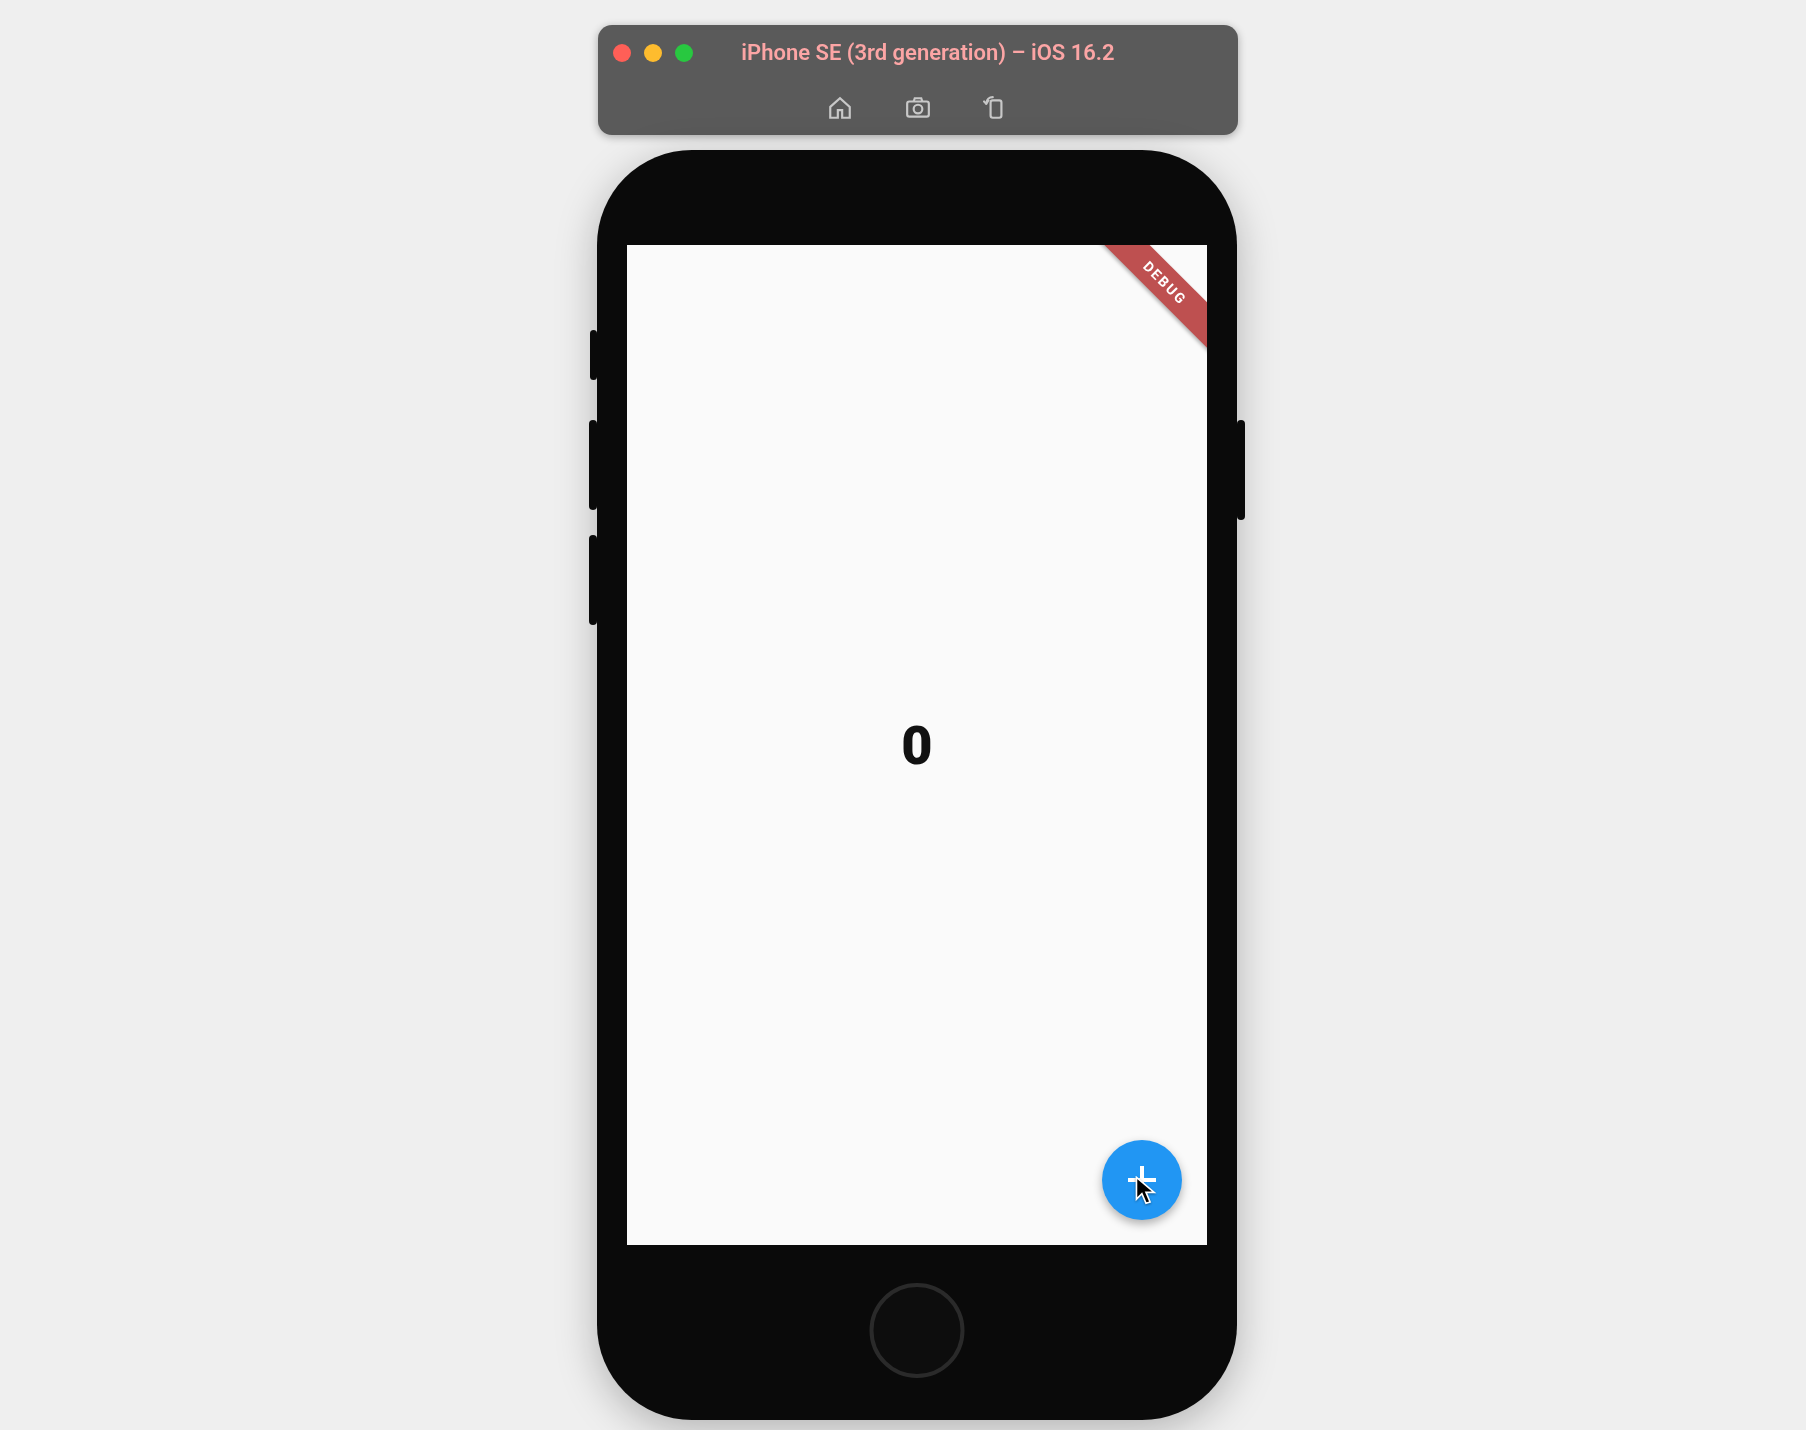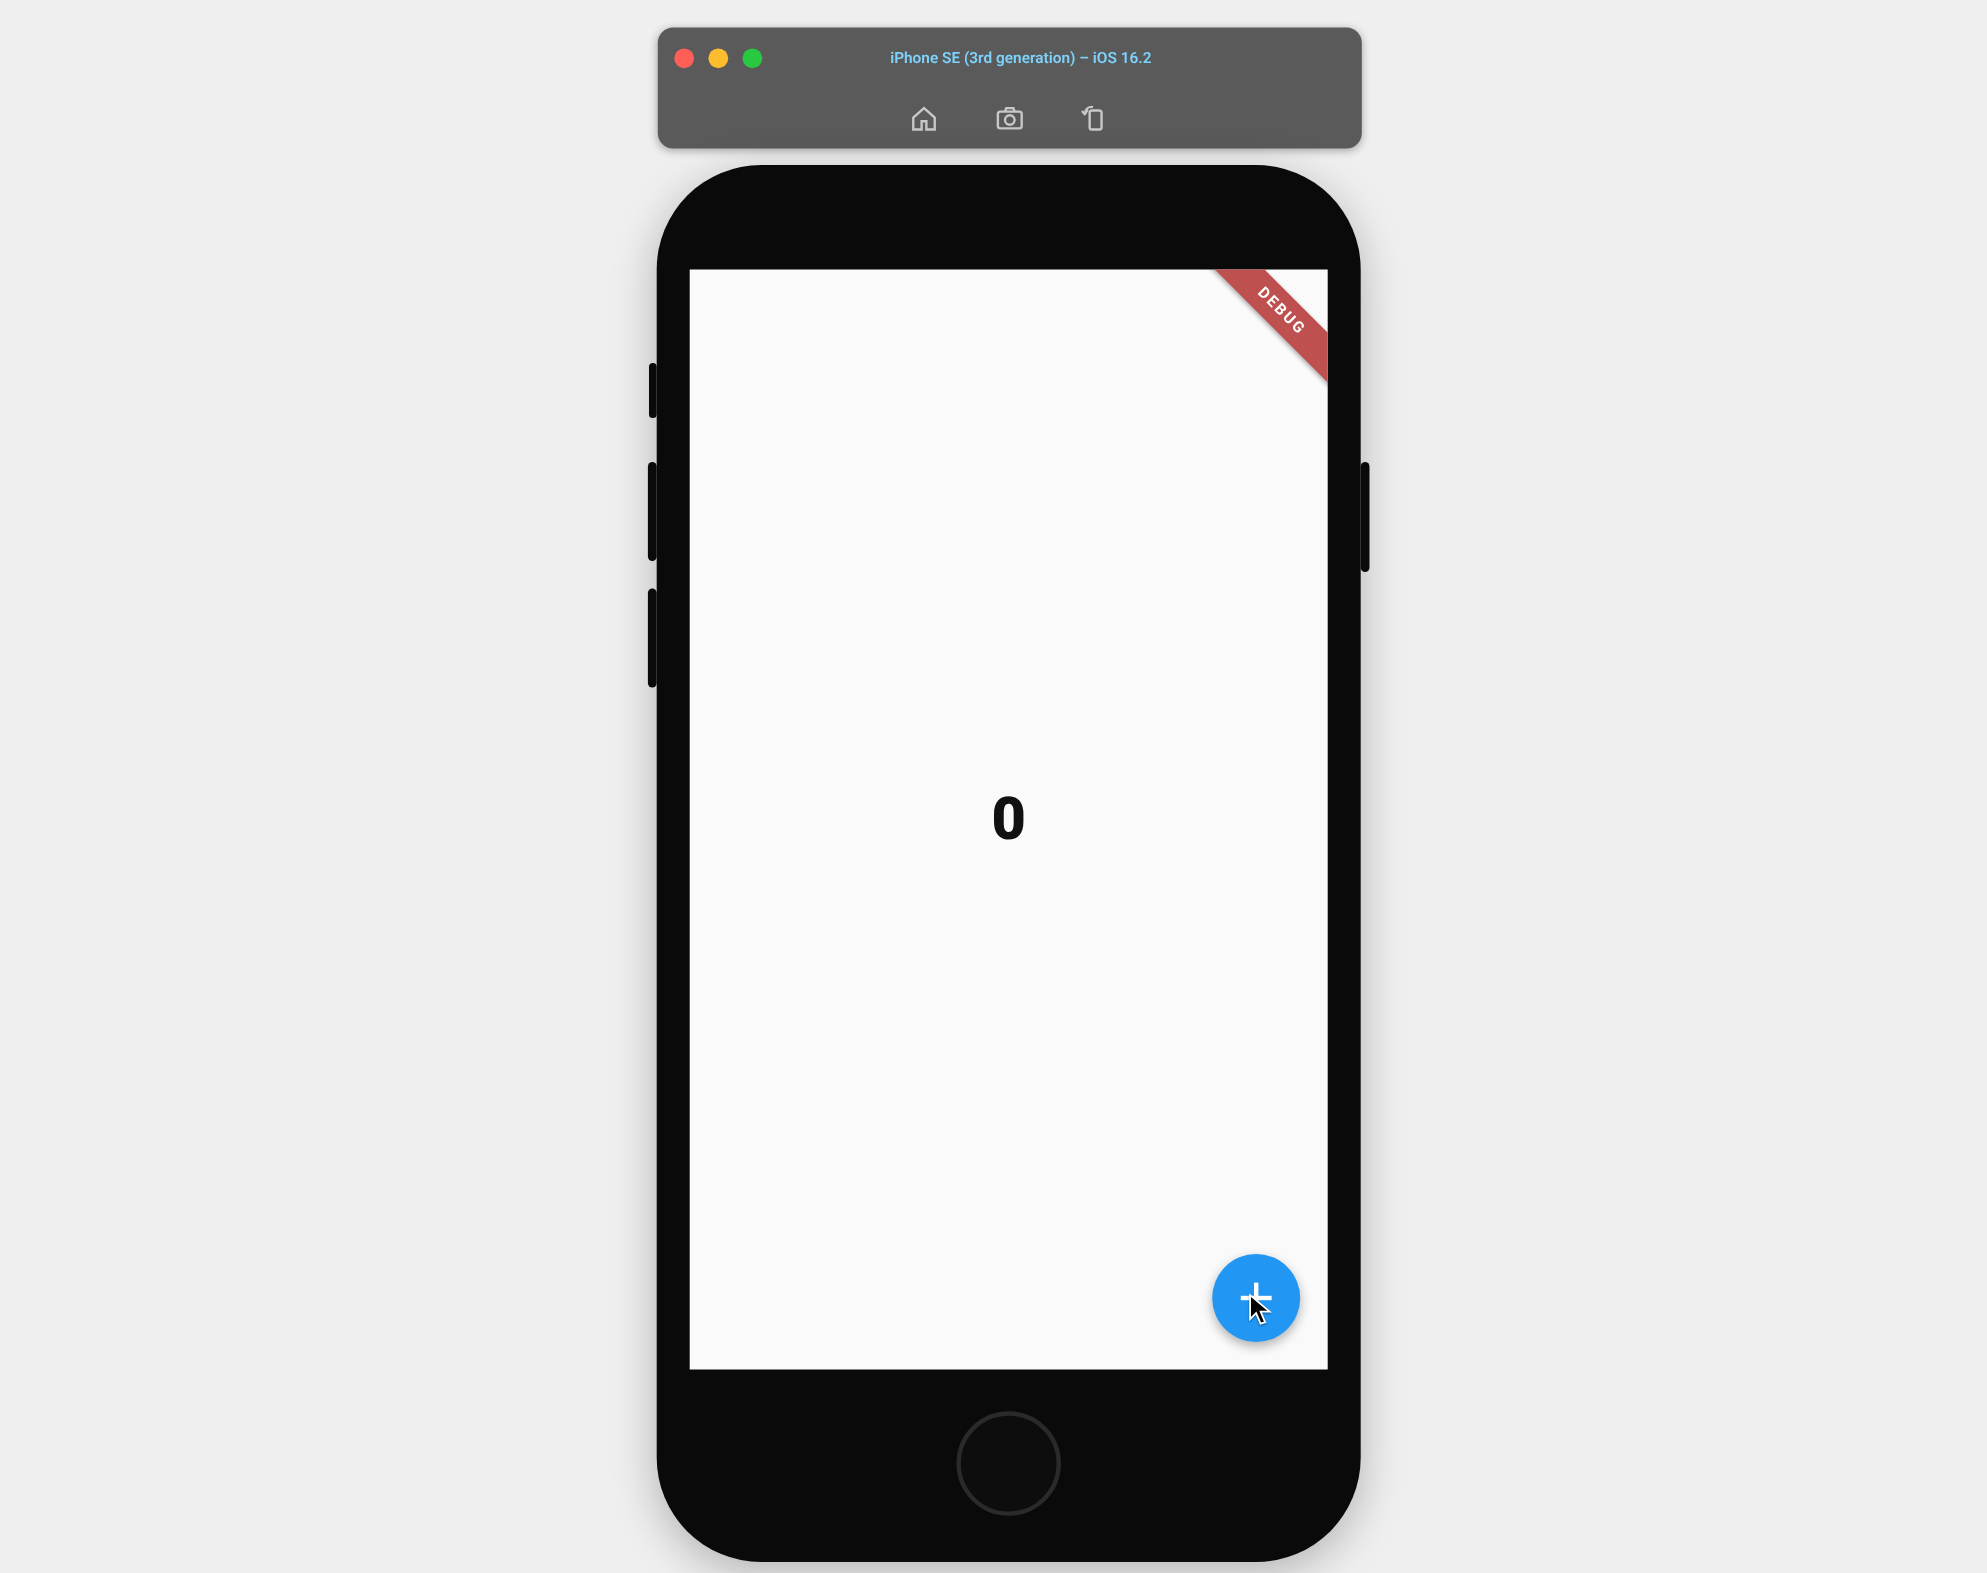--- a/index.html
+++ b/index.html
@@ -46,22 +46,22 @@
       width: 18px;
       height: 18px;
       border-radius: 50%;
     }
     .tl-red { background: #ff5f57; }
     .tl-yellow { background: #febc2e; }
     .tl-green { background: #28c840; }
     .toolbar-title {
       flex: 1;
       text-align: center;
-      color: #7dd3fc;
-      font-size: 14px;
+      color: #fca5a5;
+      font-size: 22px;
       font-weight: 600;
       margin-left: -60px;
     }
     .toolbar-bottom {
       width: 100%;
       height: 55px;
       display: flex;
       align-items: center;
       justify-content: center;
       gap: 50px;

